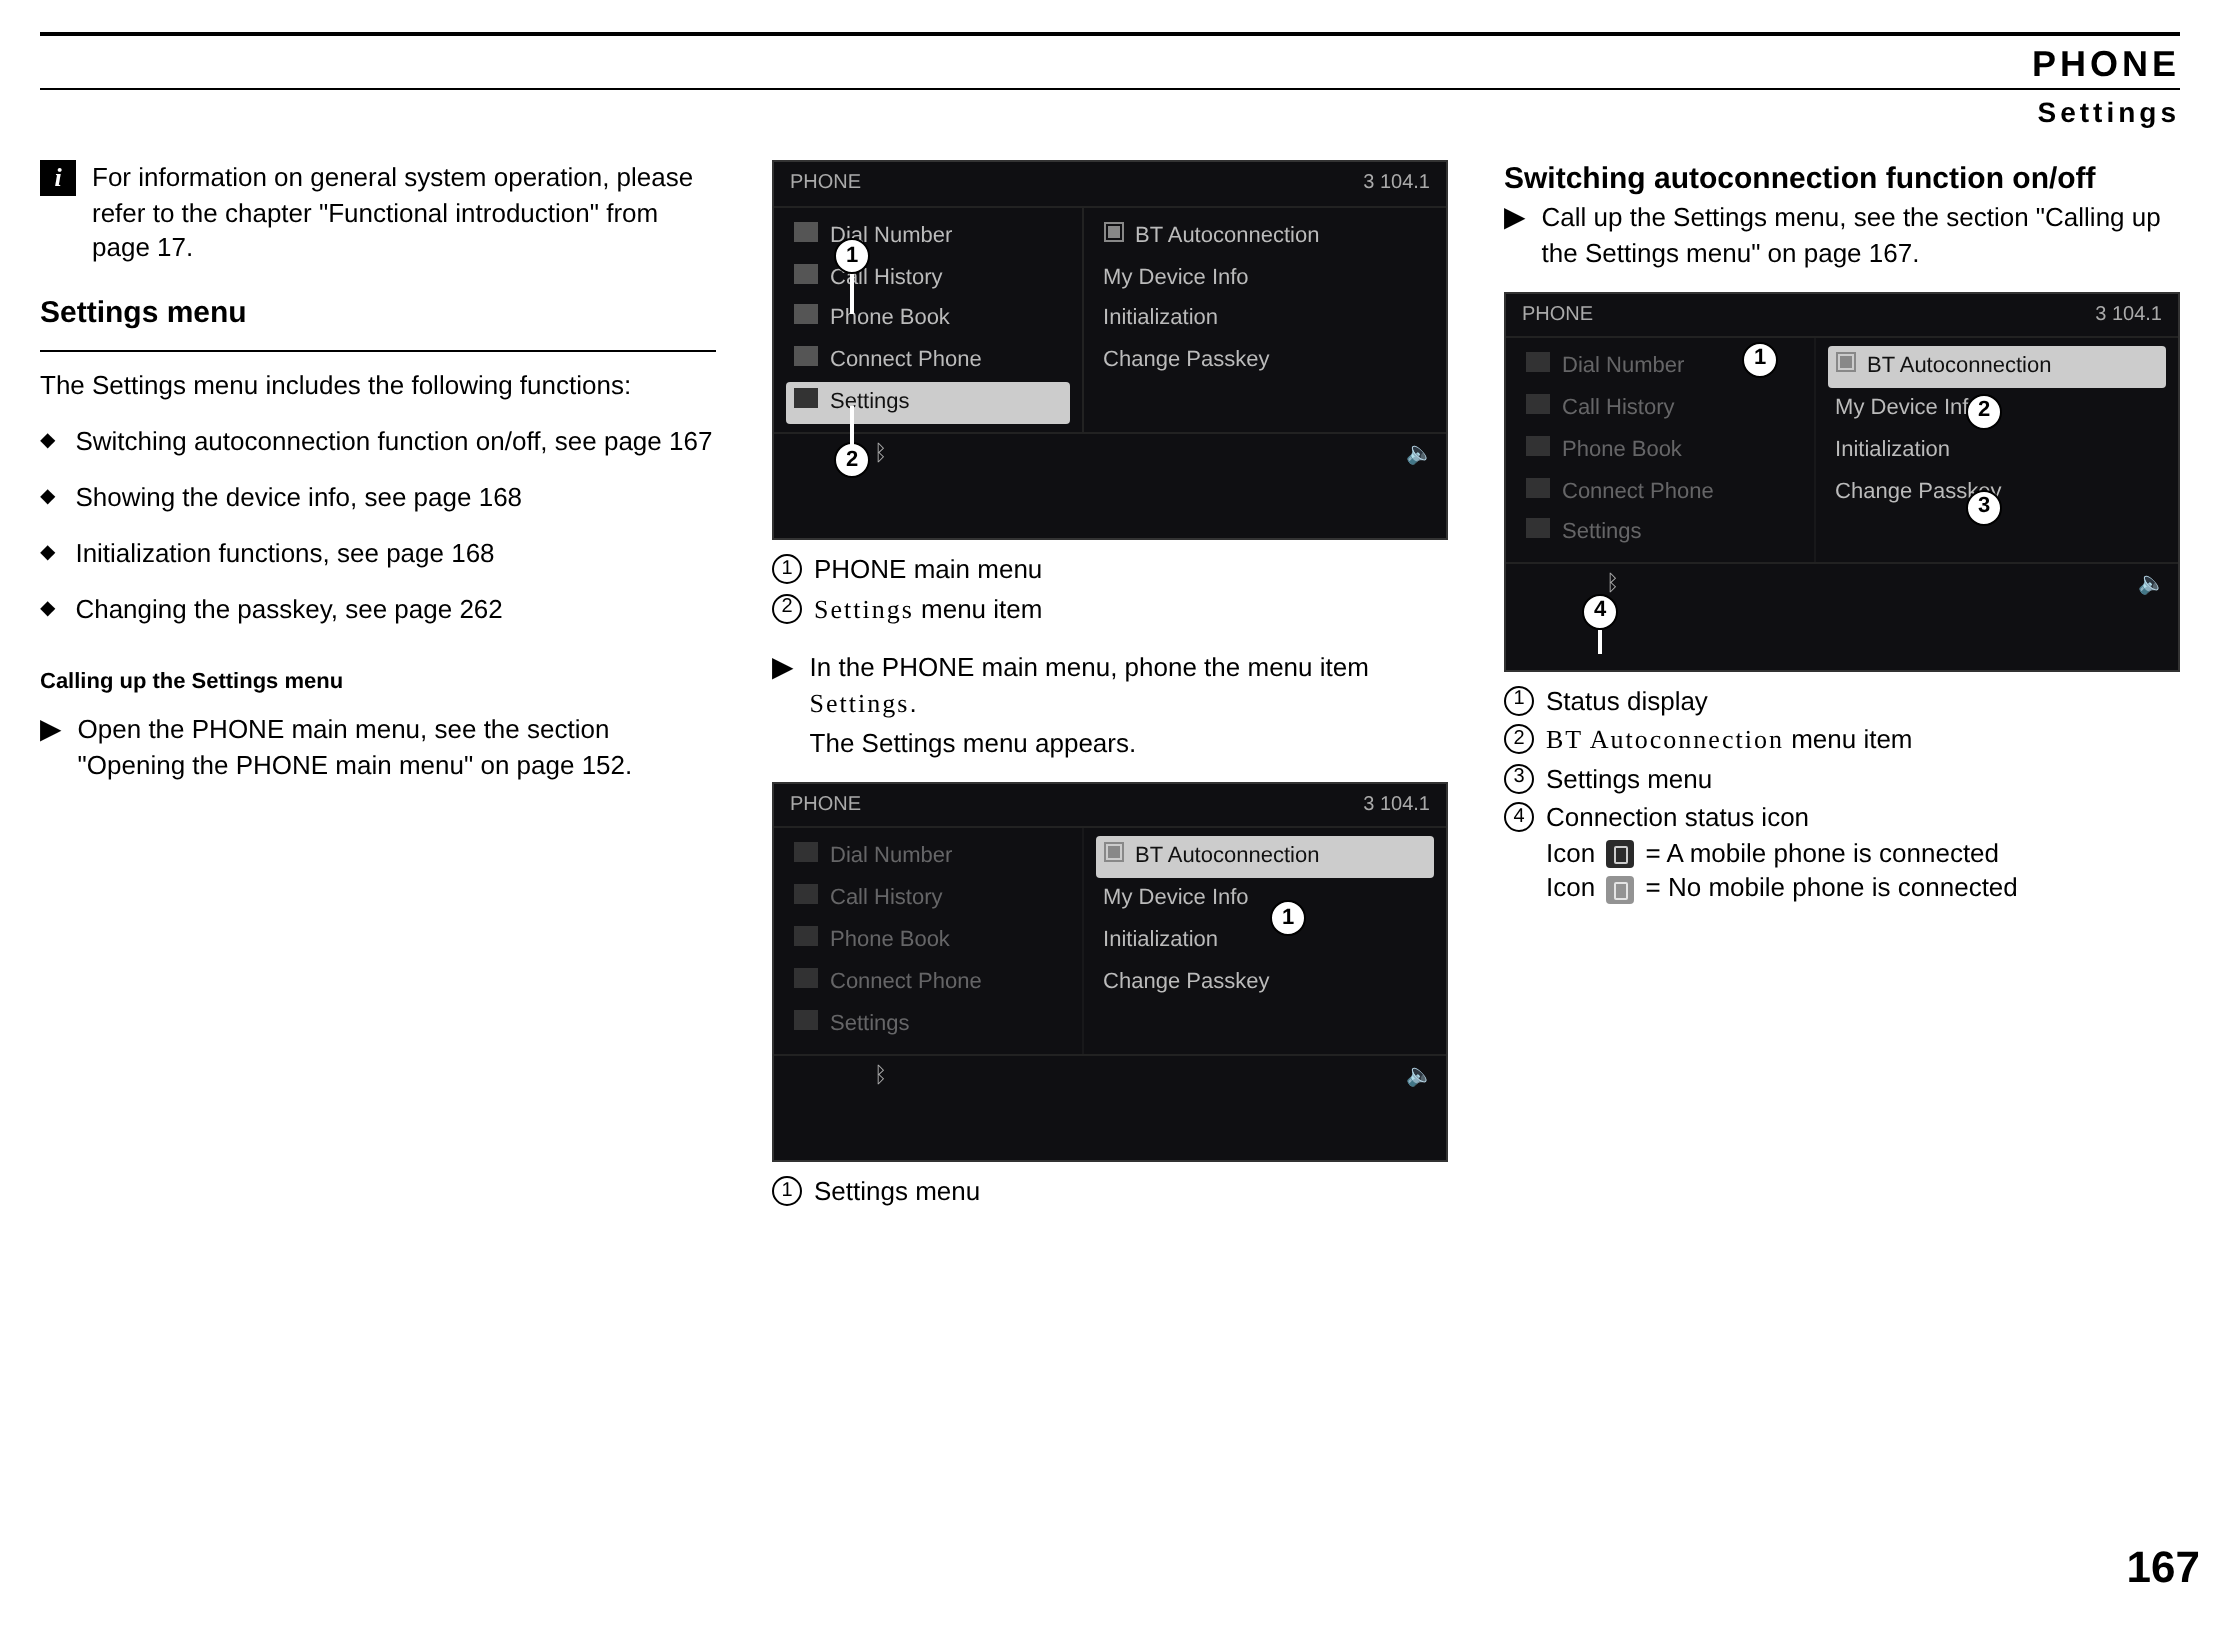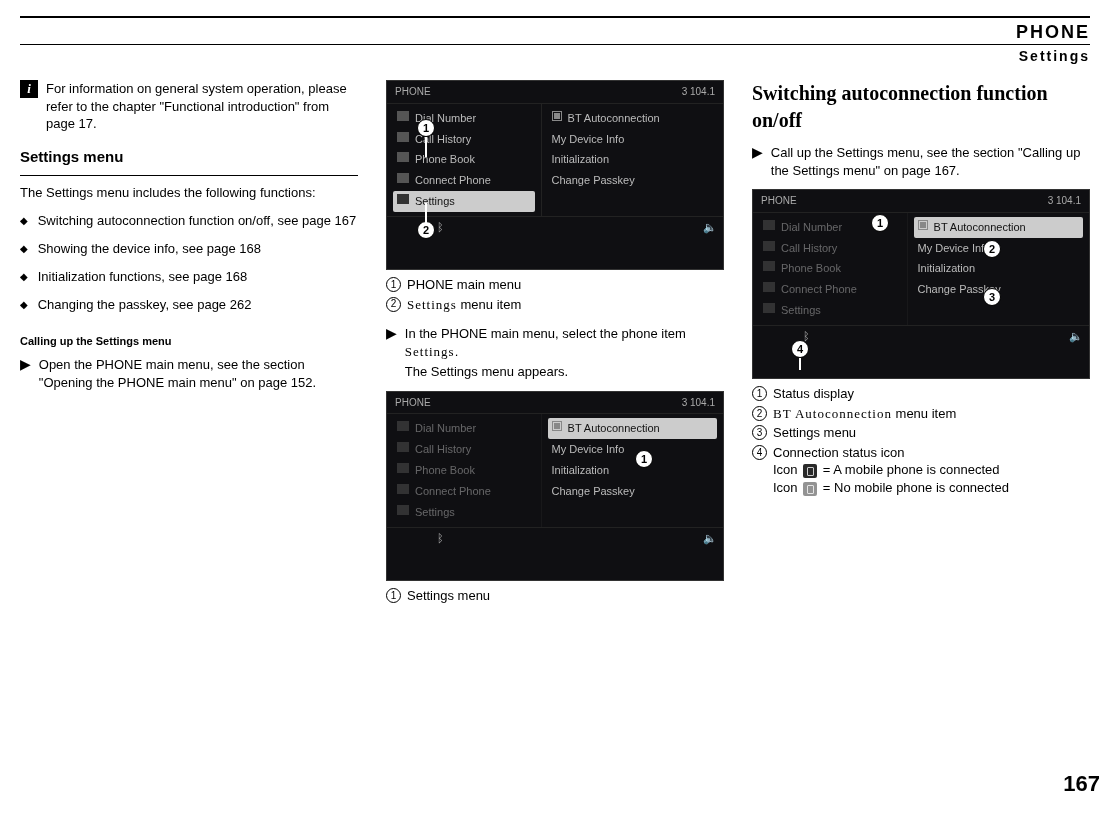--- a/index.html
+++ b/index.html
@@ -98,21 +98,21 @@
   }
   .callout-lead.v { width:2px; height:auto; }
   .legend { margin-bottom:12px; }
   .legend-row { display:flex; gap:6px; align-items:flex-start; margin-bottom:2px; }
   .circle-num {
     width:15px; height:15px; border:1.2px solid #000; border-radius:50%;
     display:inline-flex; align-items:center; justify-content:center;
     font-size:10px; flex:0 0 auto; margin-top:1px;
   }
   .menu-word { font-family: Georgia, 'Times New Roman', serif; letter-spacing:1px; }
-  .switch-h { font-size:20px; font-weight:bold; margin-bottom:10px;font-family:Liberation Serif, serif; }
+  .switch-h { font-size:15px; font-weight:bold; margin-bottom:0; }
   .conn-icon {
     display:inline-block; width:14px; height:14px; background:#2a2a2a;
     border-radius:2px; vertical-align:middle; position:relative; margin:0 2px;
   }
   .conn-icon::after {
     content:""; position:absolute; left:4px; top:3px; width:5px; height:7px;
     border:1px solid #ccc; border-radius:1px;
   }
   .page-num {
     position:absolute; right:10px; bottom:14px;
@@ -231,21 +231,21 @@
         </div>
       <div class="legend-row">
           <span class="circle-num">2</span>
           <span><span class="menu-word">Settings</span><span> menu item</span></span>
         </div>
     </div>
 
     <div class="step-row">
       <div class="step-arrow">▶</div>
       <div>
-        <span>In the PHONE main menu, select the phone item </span><span class="menu-word">Settings</span><span>.</span>
+        <span>In the PHONE main menu, phone the menu item </span><span class="menu-word">Settings</span><span>.</span>
         <div style="margin-top:3px">The Settings menu appears.</div>
       </div>
     </div>
 
     <div class="screenshot ss2">
       <div class="ss-header">
         <span>PHONE</span>
         <span>3   104.1</span>
       </div>
       <div class="ss-body">

